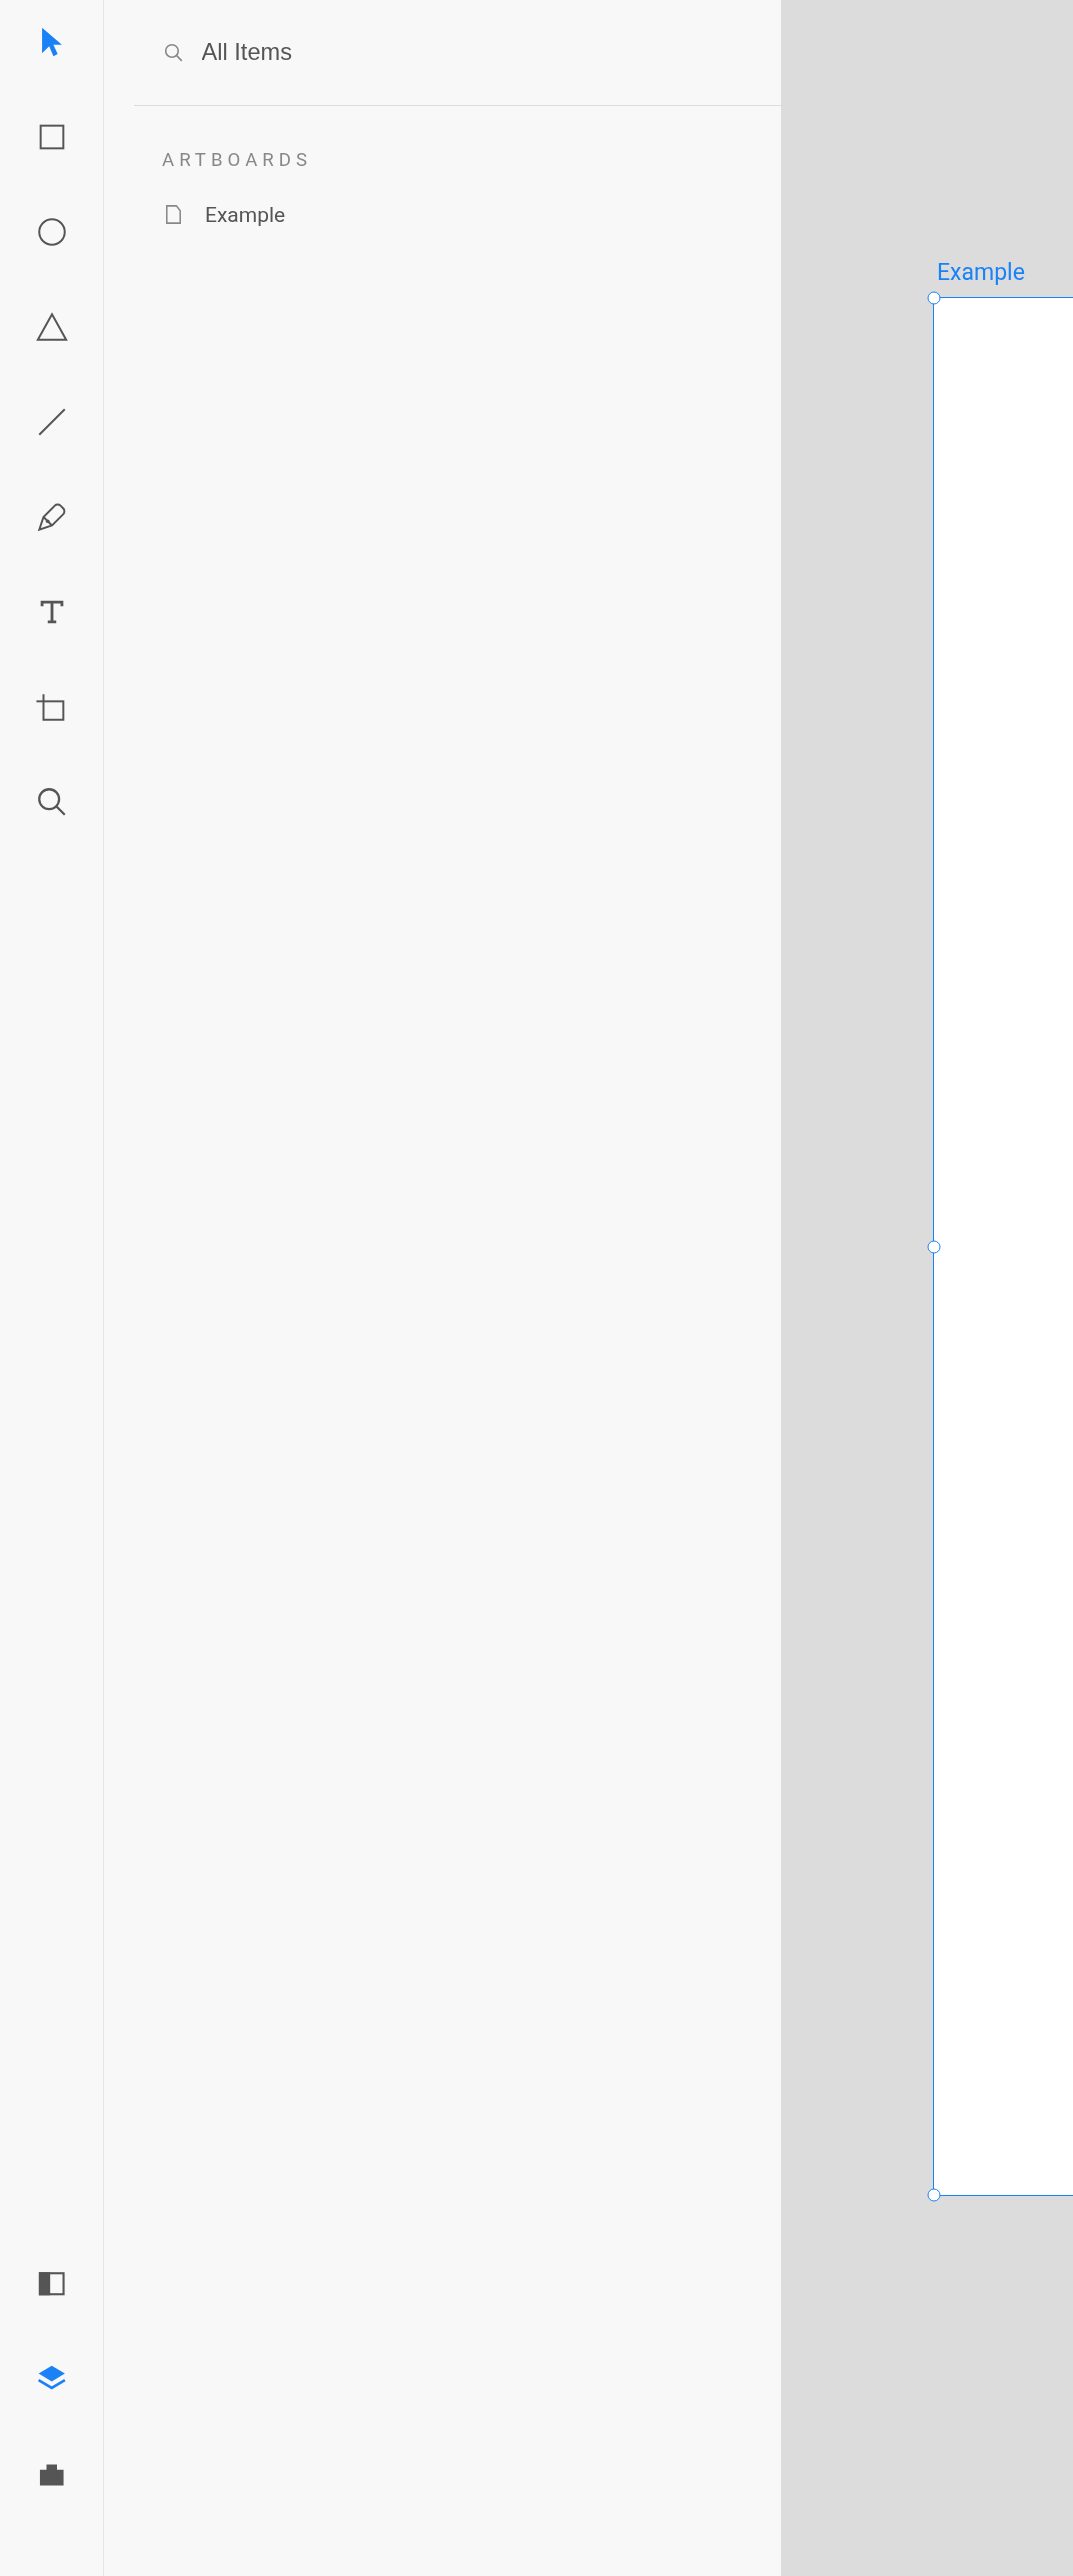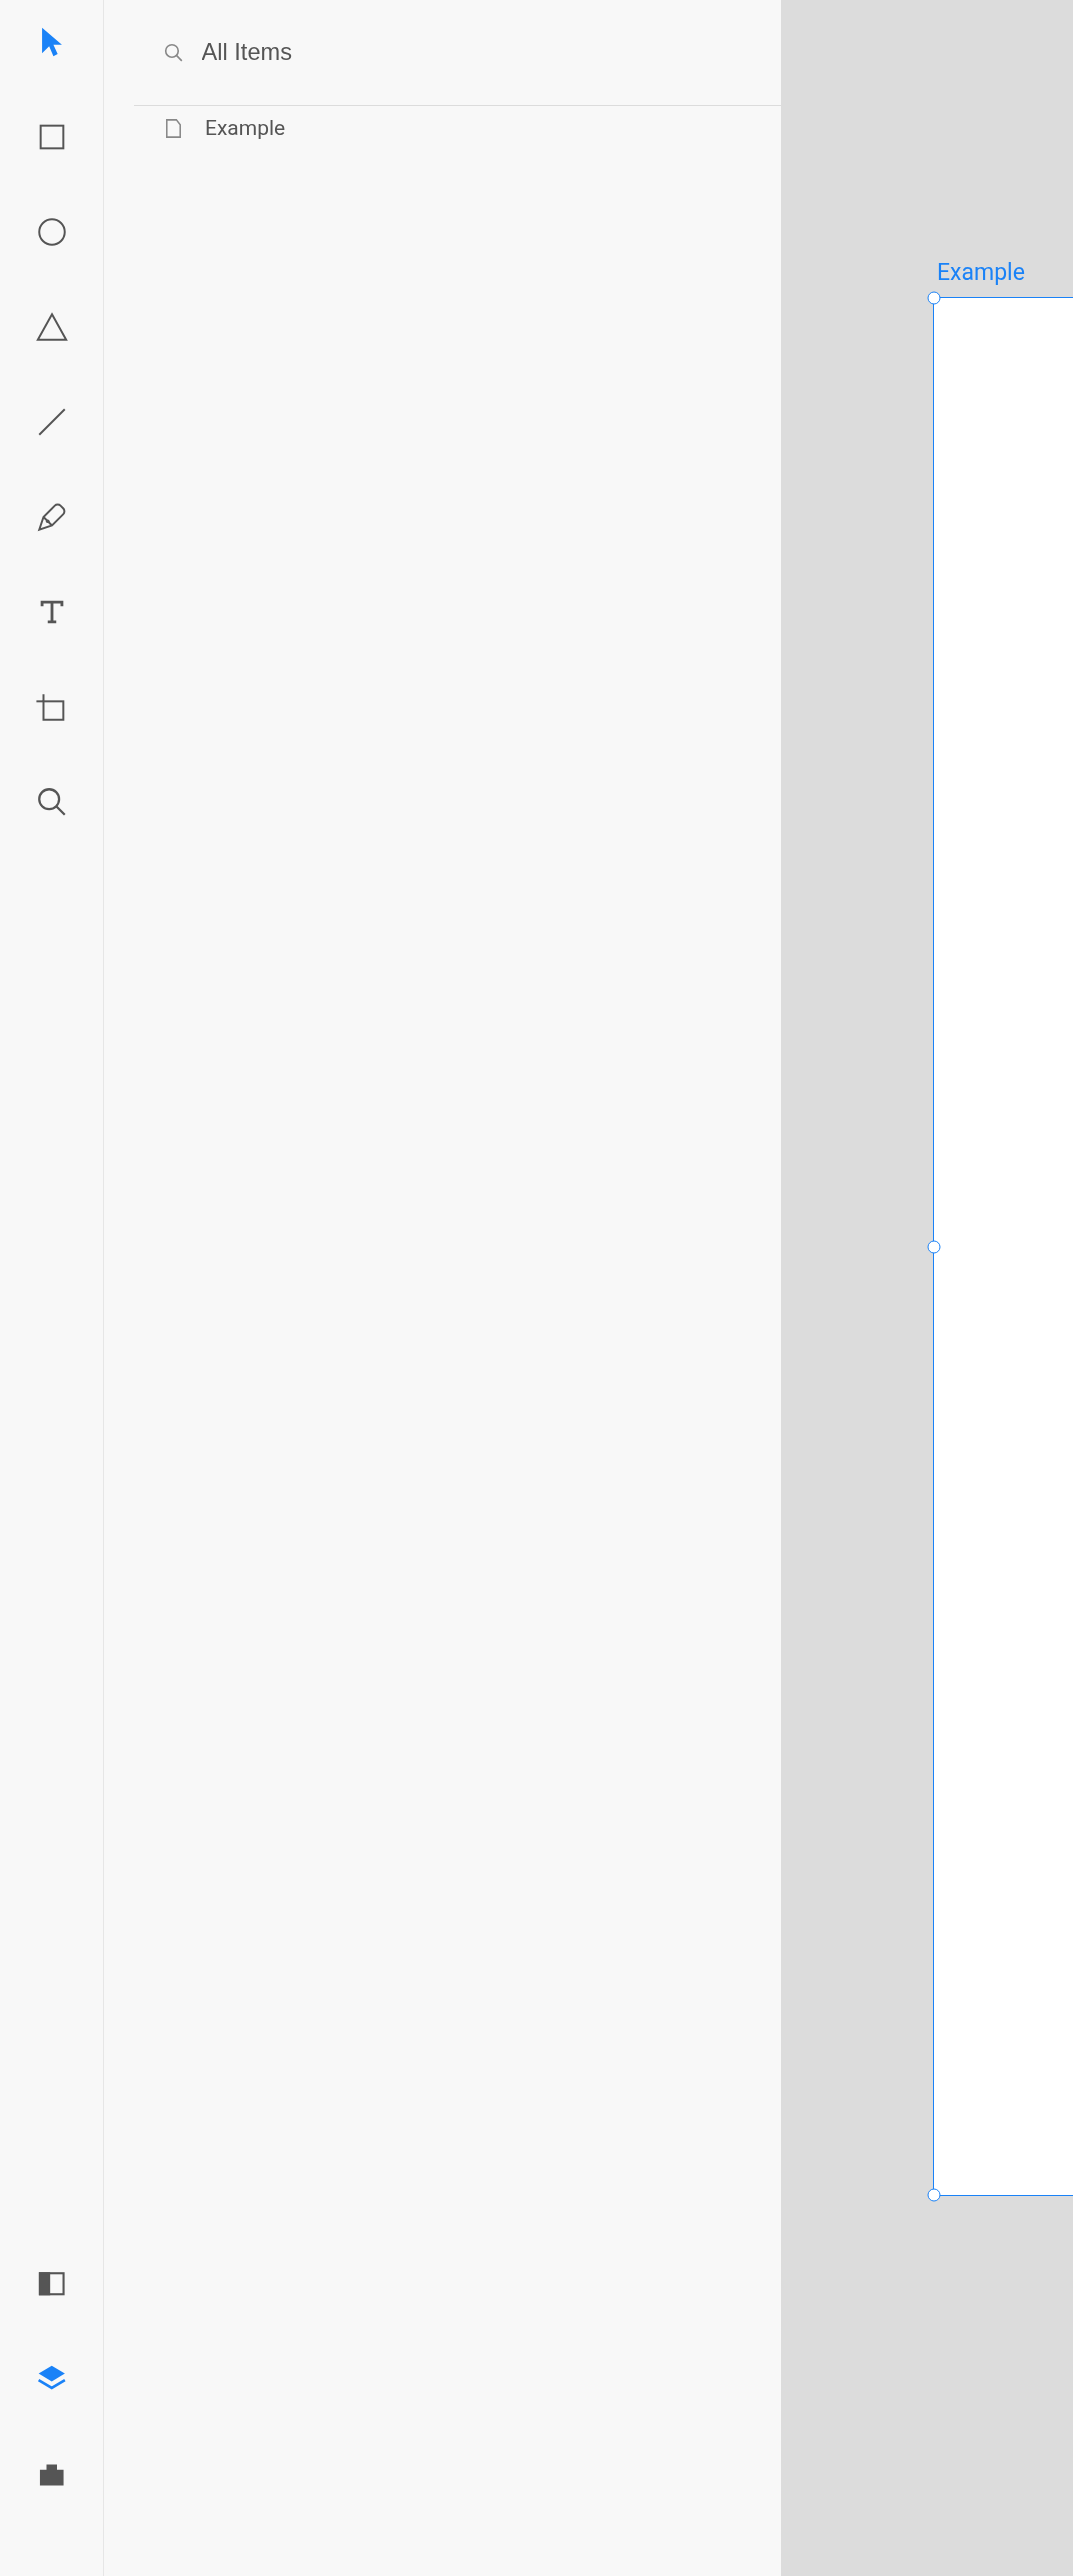--- a/index.html
+++ b/index.html
@@ -284,20 +284,21 @@
         </svg>
     </span>
     <input class="search-text" readonly="" value="All Items" style="">
     <span class="chevron">
       <svg viewBox="0 0 24 24" fill="none" stroke="currentColor" stroke-width="2.4">
           <polyline points="5 9 12 16 19 9"></polyline>
         </svg>
     </span>
   </div>
 
+  <div class="section-header">ARTBOARDS</div>
 
   <div class="layer-item">
     <span class="layer-item-icon">
       <svg viewBox="0 0 24 24" fill="none" stroke="currentColor" stroke-width="1.6">
           <path d="M5 3 L15 3 L19 8 L19 21 L5 21 Z"></path>
         </svg>
     </span>
     <span class="layer-item-label">Example</span>
   </div>
 </div>

